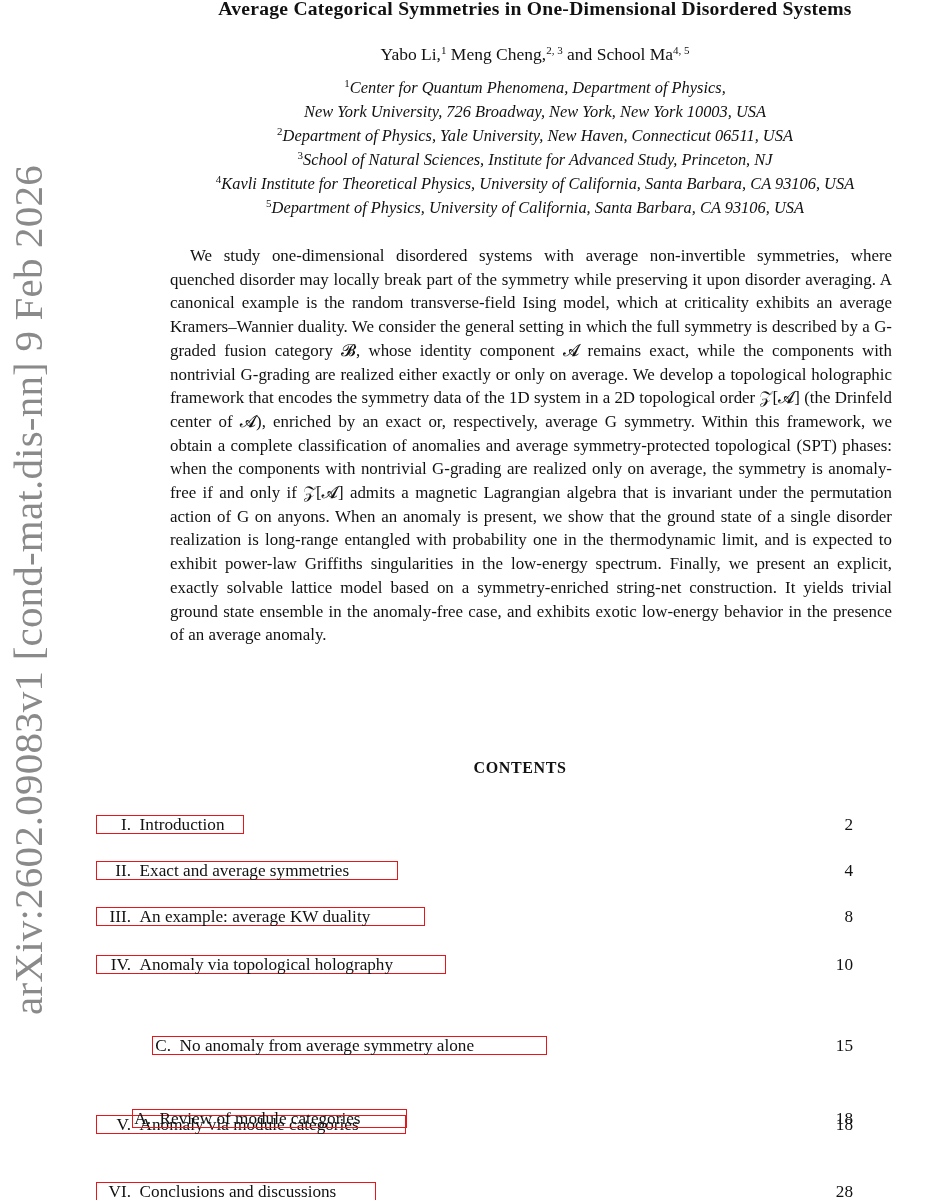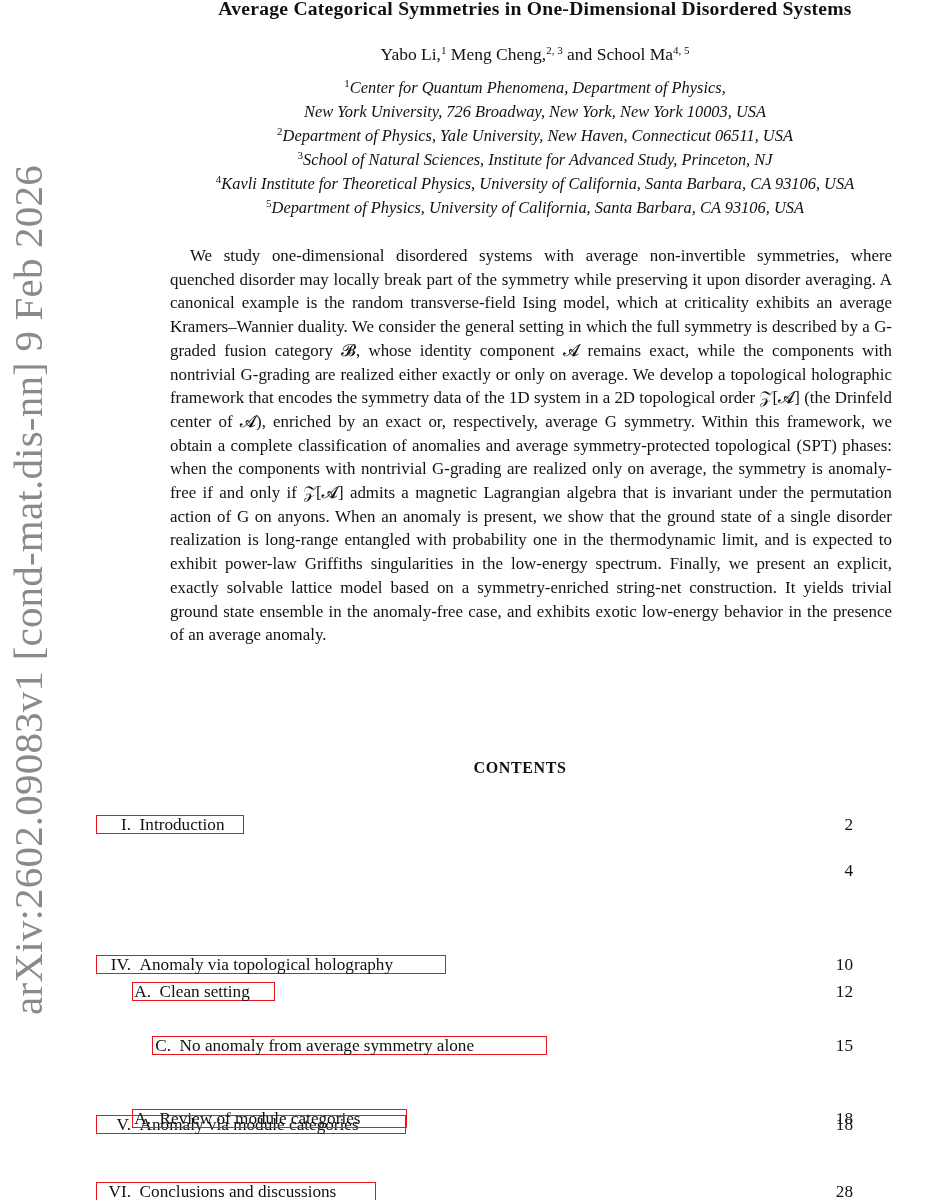--- a/index.html
+++ b/index.html
@@ -168,30 +168,31 @@
   <p class="abstract">We study one-dimensional disordered systems with average non-invertible symmetries, where quenched disorder may locally break part of the symmetry while preserving it upon disorder averaging. A canonical example is the random transverse-field Ising model, which at criticality exhibits an average Kramers–Wannier duality. We consider the general setting in which the full symmetry is described by a G-graded fusion category 𝓑, whose identity component 𝓐 remains exact, while the components with nontrivial G-grading are realized either exactly or only on average. We develop a topological holographic framework that encodes the symmetry data of the 1D system in a 2D topological order 𝒵[𝓐] (the Drin­feld center of 𝓐), enriched by an exact or, respectively, average G symmetry. Within this framework, we obtain a complete classification of anomalies and average symmetry-protected topological (SPT) phases: when the components with nontrivial G-grading are realized only on average, the symmetry is anomaly-free if and only if 𝒵[𝓐] admits a magnetic Lagrangian algebra that is invariant under the permutation action of G on anyons. When an anomaly is present, we show that the ground state of a single disorder realization is long-range entan­gled with probability one in the thermodynamic limit, and is expected to exhibit power-law Griffiths singularities in the low-energy spectrum. Finally, we present an explicit, exactly solvable lattice model based on a symmetry-enriched string-net construction. It yields trivial ground state ensemble in the anomaly-free case, and exhibits exotic low-energy behavior in the presence of an average anomaly.</p>
 
   <h2 class="contents-heading">CONTENTS</h2>
 
   <div class="toc" id="toc">
       <div class="toc-row" style="top: 815px;">
         <a class="toc-link" style="left: 0px; width: 146px; border-color: rgb(232, 22, 26);"><span class="toc-num" style="width: 34px;">I.</span><span> Introduction</span></a>
         <span class="toc-page">2</span>
       </div>
       <div class="toc-row" style="top: 861px;">
+        <a class="toc-link" style="left: 0px; width: 300px; border-color: rgb(232, 22, 26);"><span class="toc-num" style="width: 34px;">II.</span><span> Exact and average symmetries</span></a>
         <span class="toc-page">4</span>
+      </div>
+      <div class="toc-row" style="top: 907px;">
+        <a class="toc-link" style="left: 0px; width: 327px; border-color: rgb(232, 22, 26);"><span class="toc-num" style="width: 34px;">III.</span><span> An example: average KW duality</span></a>
+        <span class="toc-page">8</span>
       </div>
       <div class="toc-row" style="top: 955px;">
         <a class="toc-link" style="left: 0px; width: 348px; border-color: rgb(232, 22, 26);"><span class="toc-num" style="width: 34px;">IV.</span><span> Anomaly via topological holography</span></a>
         <span class="toc-page">10</span>
       </div>
-      <div class="toc-row" style="top: 982px;">
-        <a class="toc-link" style="left: 36px; width: 141px; border-color: rgb(232, 22, 26);"><span class="toc-num" style="width: 18px;">A.</span><span> Clean setting</span></a>
-        <span class="toc-page">12</span>
-      </div>
       <div class="toc-row" style="top: 1036px;">
         <a class="toc-link" style="left: 36px; width: 393px; border-color: rgb(232, 22, 26); margin-left: 20px;"><span class="toc-num" style="width: 18px;">C.</span><span> No anomaly from average symmetry alone</span></a>
         <span class="toc-page">15</span>
       </div>
       <div class="toc-row" style="top: 1082px; margin-top: 33px;">
         <a class="toc-link" style="left: 0px; width: 308px; border-color: rgb(232, 22, 26);"><span class="toc-num" style="width: 34px;">V.</span><span> Anomaly via module categories</span></a>
         <span class="toc-page">18</span>
       </div>
       <div class="toc-row" style="top: 1109px;">
         <a class="toc-link" style="left: 36px; width: 273px; border-color: rgb(232, 22, 26);"><span class="toc-num" style="width: 18px;">A.</span><span> Review of module categories</span></a>

